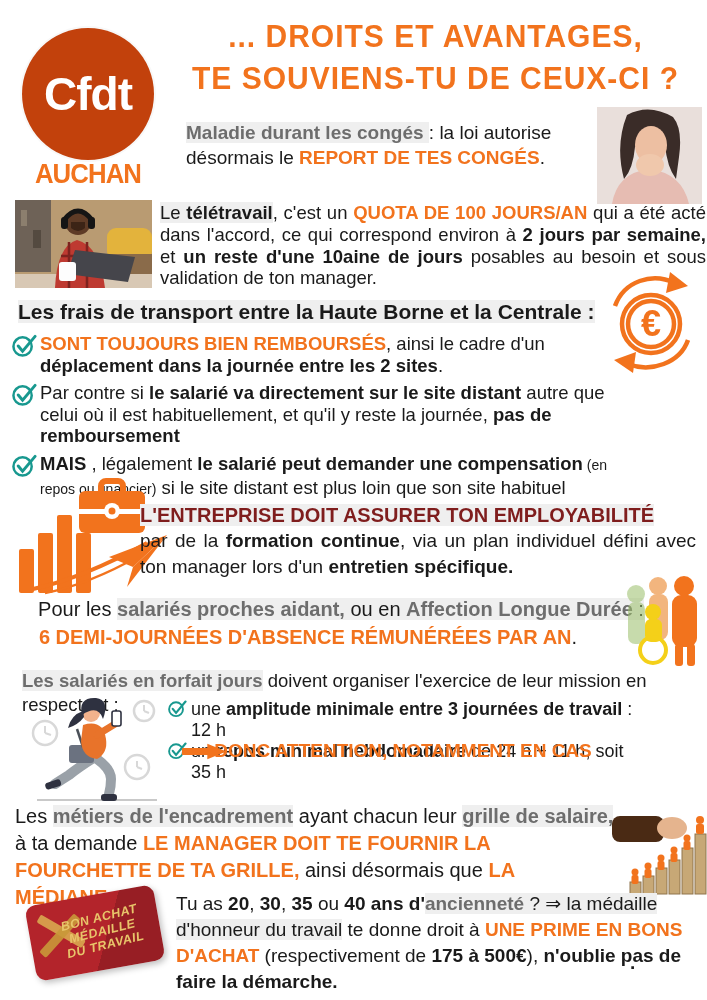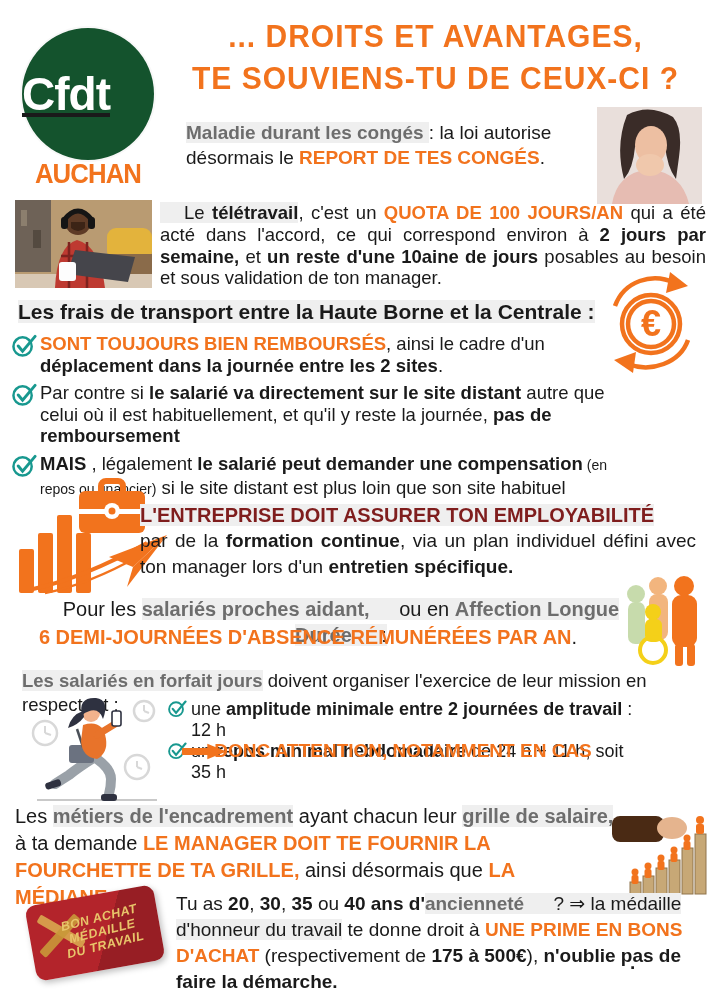--- a/index.html
+++ b/index.html
@@ -4,30 +4,30 @@
 <style>
   html,body{margin:0;padding:0;background:#fff;}
   .page{position:relative;width:707px;height:1000px;background:#fff;overflow:hidden;
         font-family:"Liberation Sans",sans-serif;color:#1a1a1a;}
   .abs{position:absolute;}
 
   
   .seg-n{}
   .seg-b{font-weight:bold;}
   .seg-o{font-weight:bold;color:#F2731D;}
-  .seg-h{background:#EFEFEF;padding-left:24px;}
+  .seg-h{background:#EFEFEF;}
   .seg-hb{font-weight:bold;background:#EFEFEF;}
   .seg-hg{font-weight:bold;background:#EFEFEF;color:#6D6D6D;}
   .seg-sm{font-size:0.76em;}
   .seg-oh{font-weight:bold;color:#7f1d1d;background:#EFEFEF;}
 
   
   .logo-circle{left:22px;top:28px;width:132px;height:132px;border-radius:50%;
-    background:#14532d;display:flex;align-items:center;justify-content:flex-start;
-    box-shadow:0 0 0 2px #f8f8f8;text-decoration:underline;}
+    background:#c2410c;display:flex;align-items:center;justify-content:center;
+    box-shadow:0 0 0 2px #f8f8f8;}
   .logo-brand{color:#fff;font-weight:bold;font-size:46px;letter-spacing:-1px;}
   .logo-sub{left:14px;top:158px;width:148px;text-align:center;color:#F2731D;
     font-weight:bold;font-size:28px;letter-spacing:-1px;transform:scaleX(.92);}
   .title{left:166px;top:18px;width:539px;text-align:center;color:#F2731D;
     font-weight:800;font-size:30px;line-height:39px;letter-spacing:1px;transform:scaleY(1.06);}
 
   .para{font-size:19px;line-height:25px;}
   .maladie{left:186px;top:120px;width:436px;}
   .teletravail{left:160px;top:202px;width:546px;font-size:18.5px;line-height:21.8px;text-align:justify;}
   .transport-heading{left:10px;top:298px;width:605px;font-size:21px;line-height:27px;padding-left:8px;}
@@ -233,21 +233,21 @@
       <path d="M58 16 Q46 20 43 33 Q53 30 59 22 Z" fill="#2E3140"></path>
     </svg>
   </div>
 
   <ul class="abs checklist forfait-list">
     <li>
       <svg class="chk" viewBox="0 0 26 26">
         <circle cx="11" cy="14" r="9.5" stroke="#18988F" stroke-width="2.6" fill="none"></circle>
         <path d="M6.5 13.5 L11 19 L24 3.5" stroke="#18988F" stroke-width="3" fill="none" stroke-linecap="round"></path>
       </svg>
-      <span><span class="seg-n">une </span><span class="seg-b">amplitude minimale entre 2 journées de travail</span><span class="seg-n"> : 12 h</span></span>
+      <span><span class="seg-n">une </span><span class="seg-b">amplitude minimale entre 3 journées de travail</span><span class="seg-n"> : 12 h</span></span>
     </li>
     <li>
       <svg class="chk" viewBox="0 0 26 26">
         <circle cx="11" cy="14" r="9.5" stroke="#18988F" stroke-width="2.6" fill="none"></circle>
         <path d="M6.5 13.5 L11 19 L24 3.5" stroke="#18988F" stroke-width="3" fill="none" stroke-linecap="round"></path>
       </svg>
       <span><span class="seg-n">un </span><span class="seg-b">repos minimal hebdomadaire</span><span class="seg-n"> de 24 h + 11 h, soit 35 h</span></span>
     </li>
   </ul>
 

